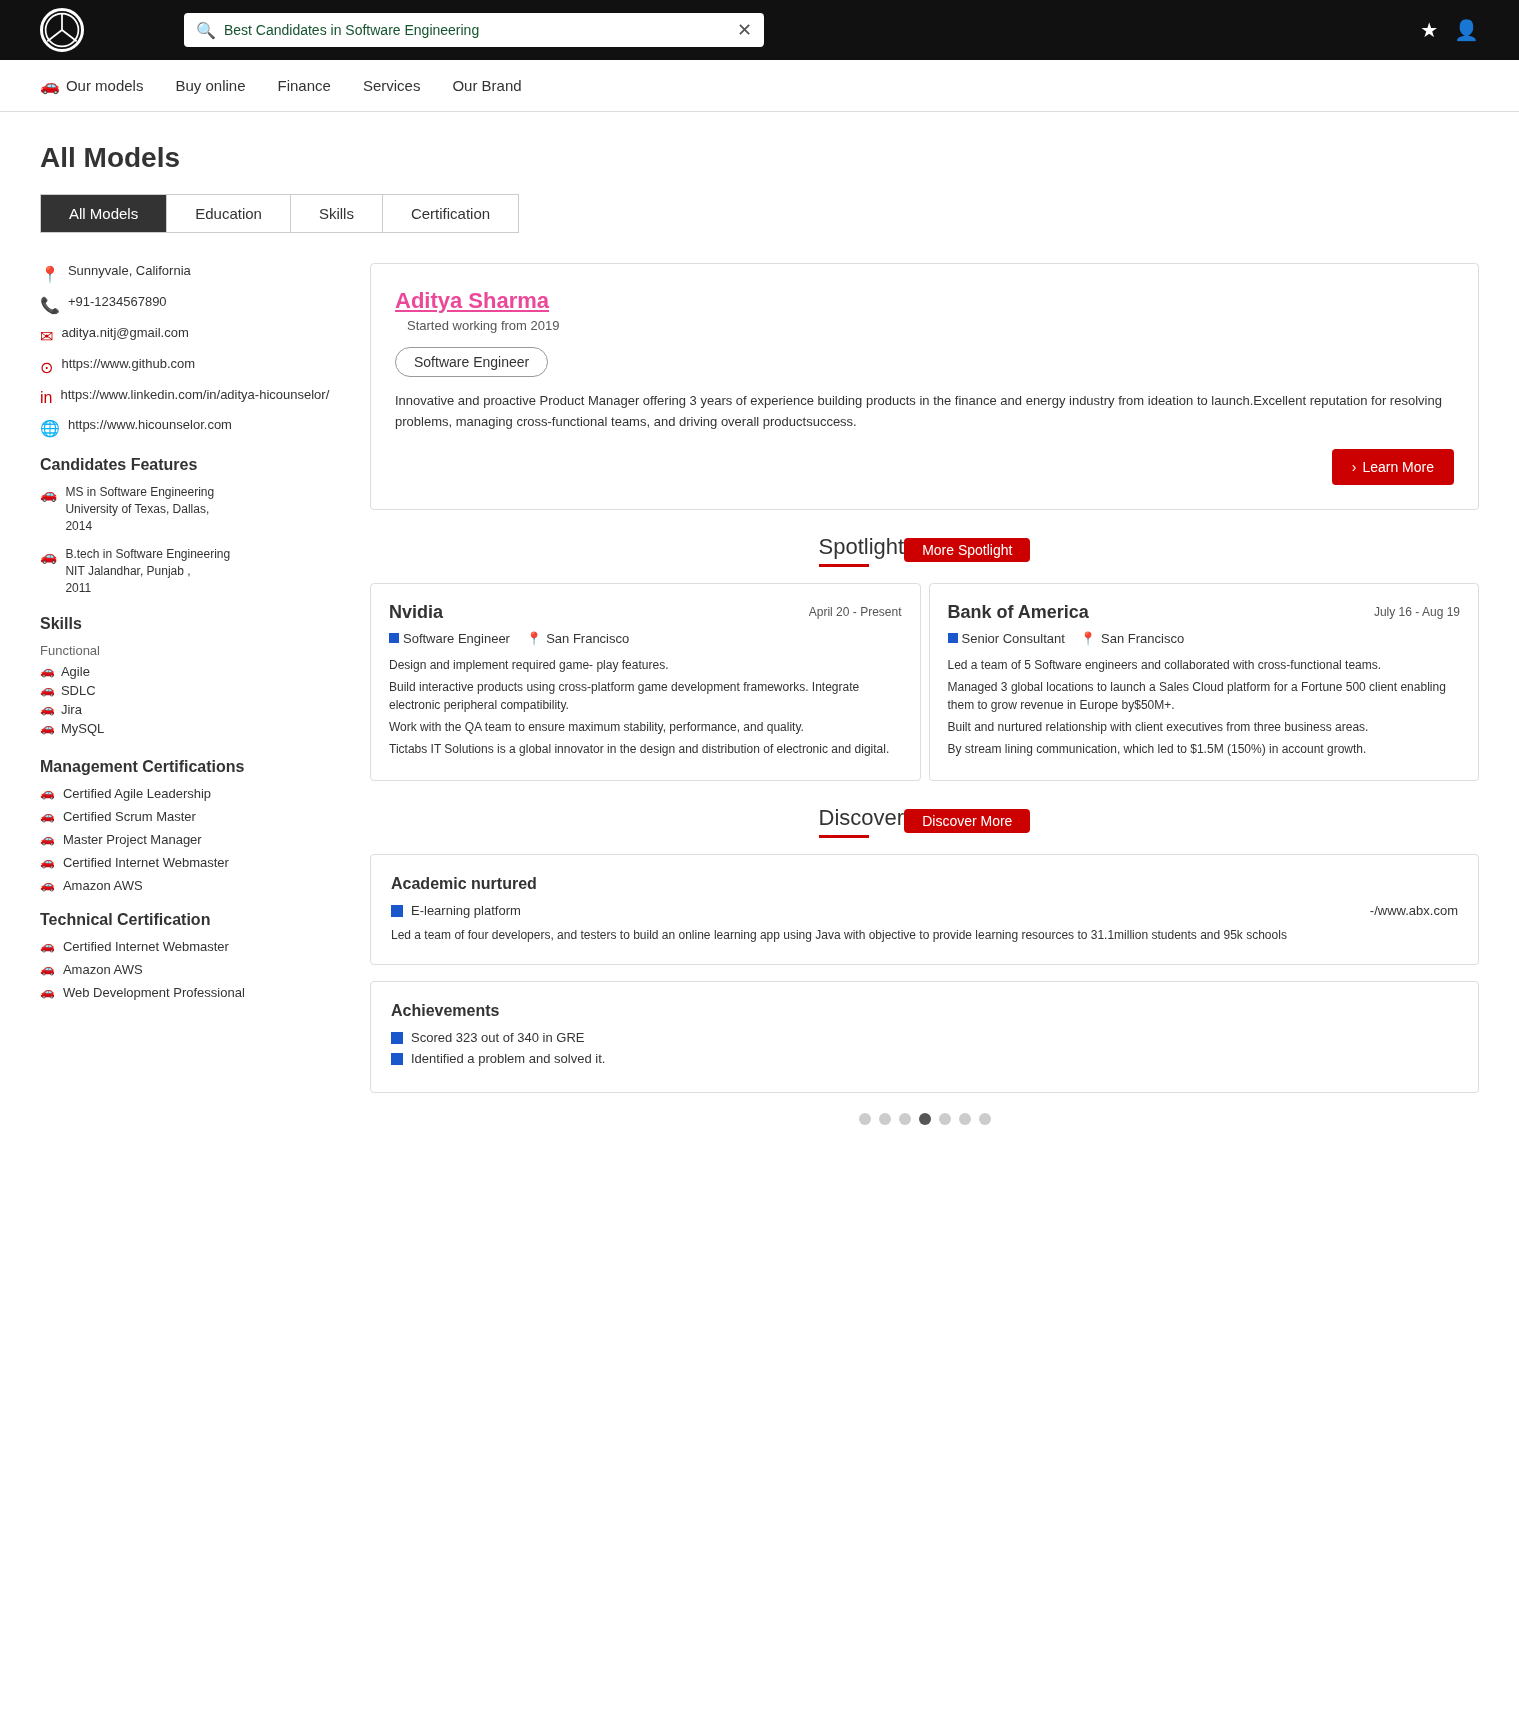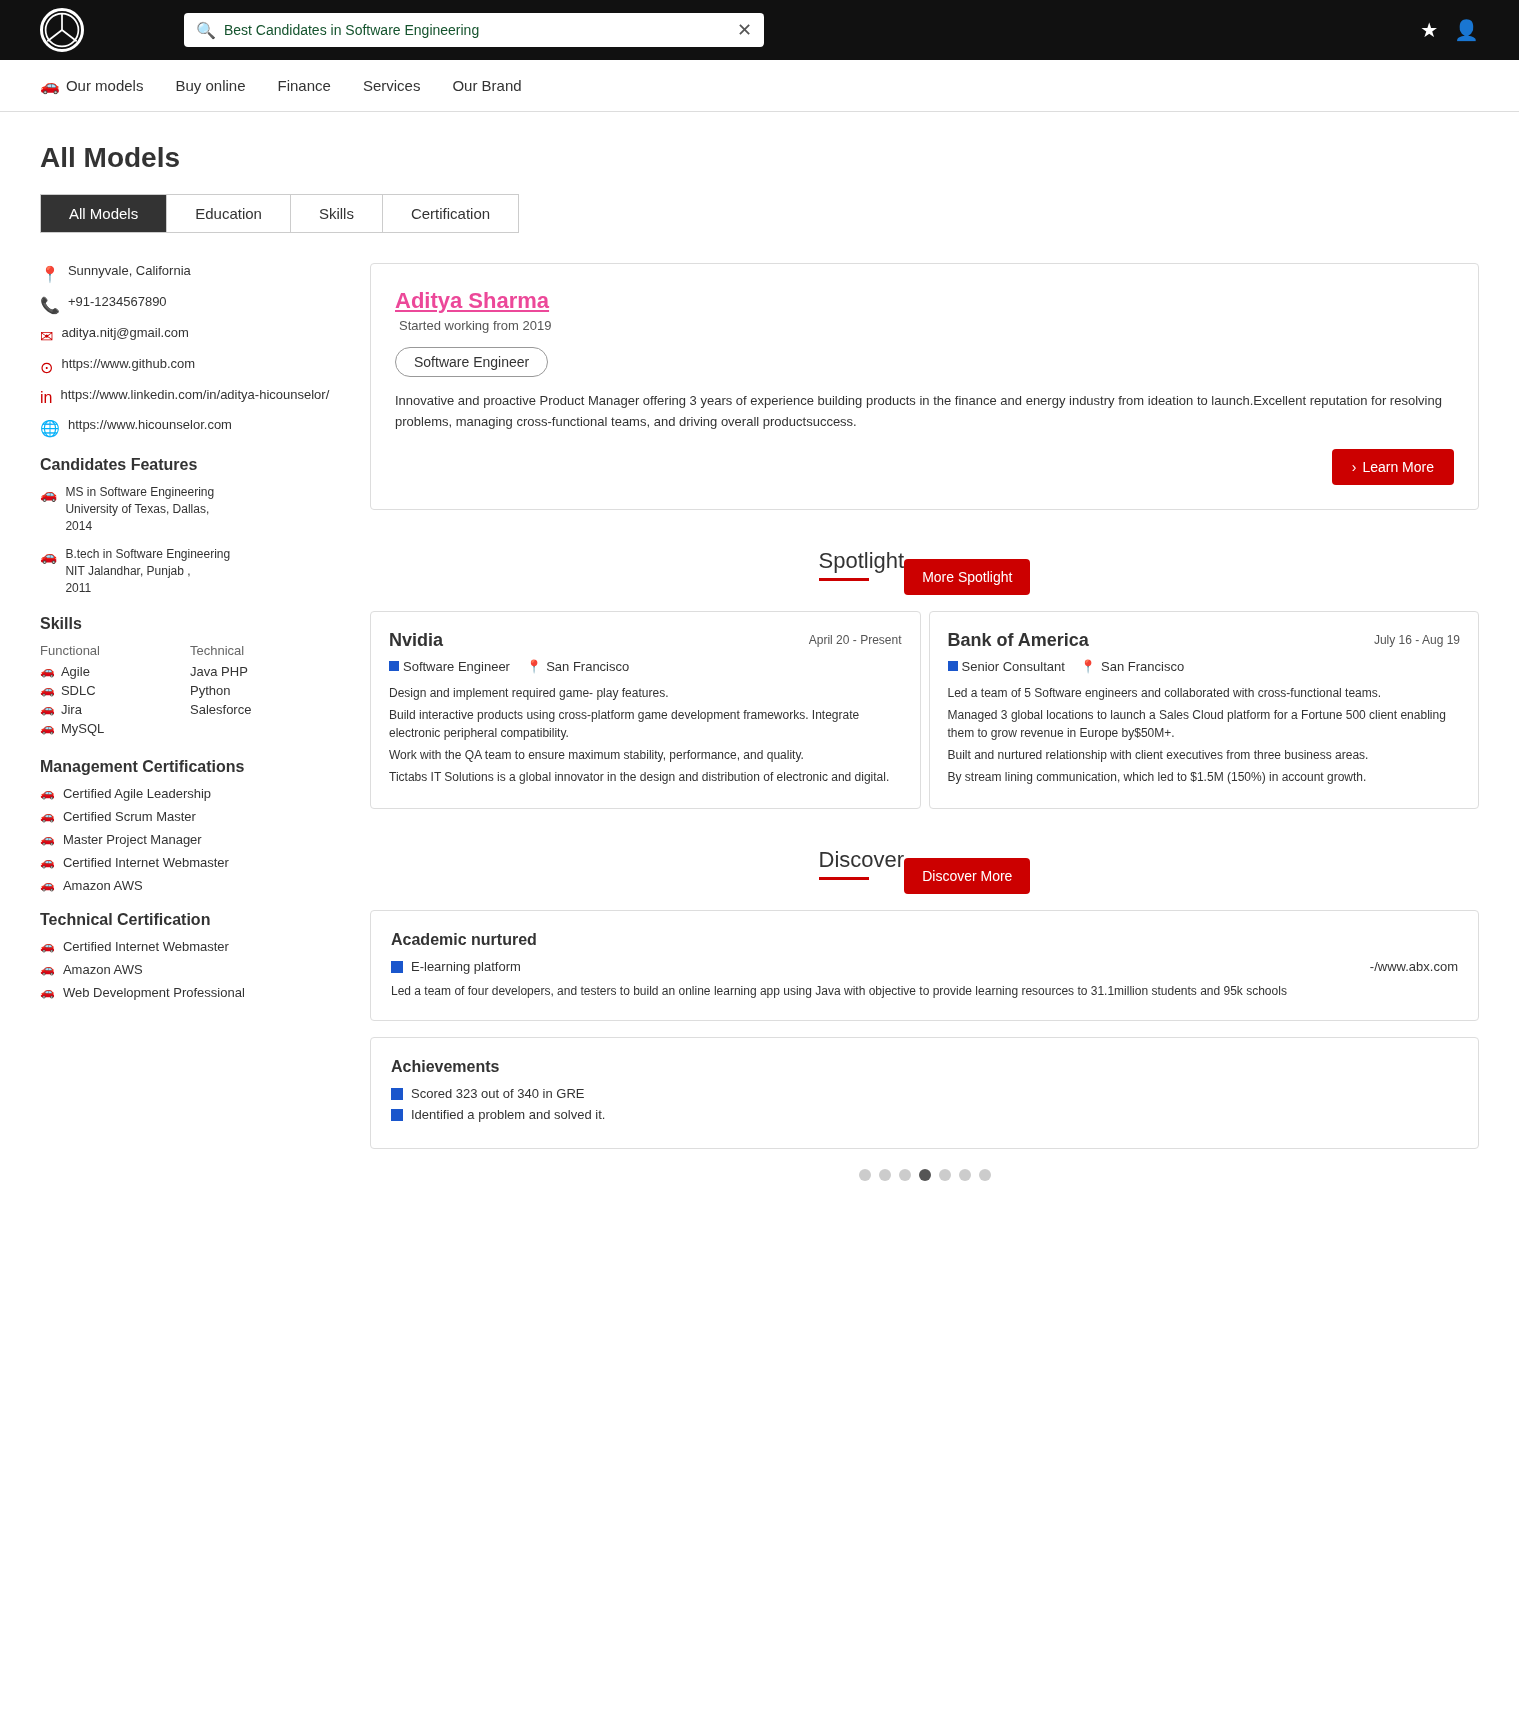--- a/index.html
+++ b/index.html
@@ -100,21 +100,21 @@
 
     
     .main-panel { flex: 1; }
 
     
     .profile-card {
       border: 1px solid #ddd; border-radius: 4px; padding: 24px; margin-bottom: 24px;
       background: #fff;
     }
     .profile-name { font-size: 22px; font-weight: bold; color: #ec4899; text-decoration: underline; cursor: pointer; }
-    .profile-sub { font-size: 13px; color: #555; margin: 4px 4px 14px; }
+    .profile-sub { font-size: 13px; color: #555; margin: 4px 12px 14px; }
     .role-badge {
       display: inline-block; border: 1px solid #999; border-radius: 20px;
       padding: 6px 18px; font-size: 14px; margin-bottom: 14px;
     }
     .profile-desc { font-size: 13px; line-height: 1.6; color: #333; margin-bottom: 16px; }
     .learn-more-btn {
       float: right; background: #c00; color: #fff; border: none; cursor: pointer;
       padding: 10px 20px; font-size: 14px; border-radius: 4px;
       display: flex; align-items: center; gap: 6px;
     }
@@ -124,21 +124,21 @@
     .section-header {
       display: flex; align-items: center; justify-content: center;
       margin-bottom: 16px;
     }
     .section-header-title { font-size: 22px; font-weight: 400; }
     .section-header-underline {
       width: 50px; height: 3px; background: #c00; margin-top: 4px;
     }
     .section-btn {
       background: #c00; color: #fff; border: none; cursor: pointer;
-      padding: 10px 18px; font-size: 14px; border-radius: 4px; margin-top: 25px;
+      padding: 4px 18px; font-size: 14px; border-radius: 4px;
     }
 
     .spotlight-grid { display: flex; gap: 8px; margin-bottom: 24px; }
     .spotlight-card {
       flex: 1; border: 1px solid #ddd; border-radius: 4px; padding: 18px;
     }
     .spotlight-company { font-size: 18px; font-weight: bold; }
     .spotlight-date { font-size: 12px; color: #555; }
     .spotlight-header { display: flex; align-items: center; justify-content: space-between; margin-bottom: 8px; }
     .spotlight-meta { display: flex; gap: 16px; margin-bottom: 10px; align-items: center; }
@@ -284,32 +284,20 @@
           </div>
           <div class="skill-item">
             <span class="skill-icon">🚗</span>
             <span>Jira</span>
           </div>
           <div class="skill-item">
             <span class="skill-icon">🚗</span>
             <span>MySQL</span>
           </div>
         </div>
-        <div class="skills-col">
-          <div class="skills-col-title">Technical</div>
-          <div class="skill-item">
-            <span>Java PHP</span>
-          </div>
-          <div class="skill-item">
-            <span>Python</span>
-          </div>
-          <div class="skill-item">
-            <span>Salesforce</span>
-          </div>
-        </div>
       </div>
 
       <div class="section-title">Management Certifications</div>
       <div class="cert-item">
         <span class="cert-icon">🚗</span>
         <span>Certified Agile Leadership</span>
       </div>
       <div class="cert-item">
         <span class="cert-icon">🚗</span>
         <span>Certified Scrum Master</span>

